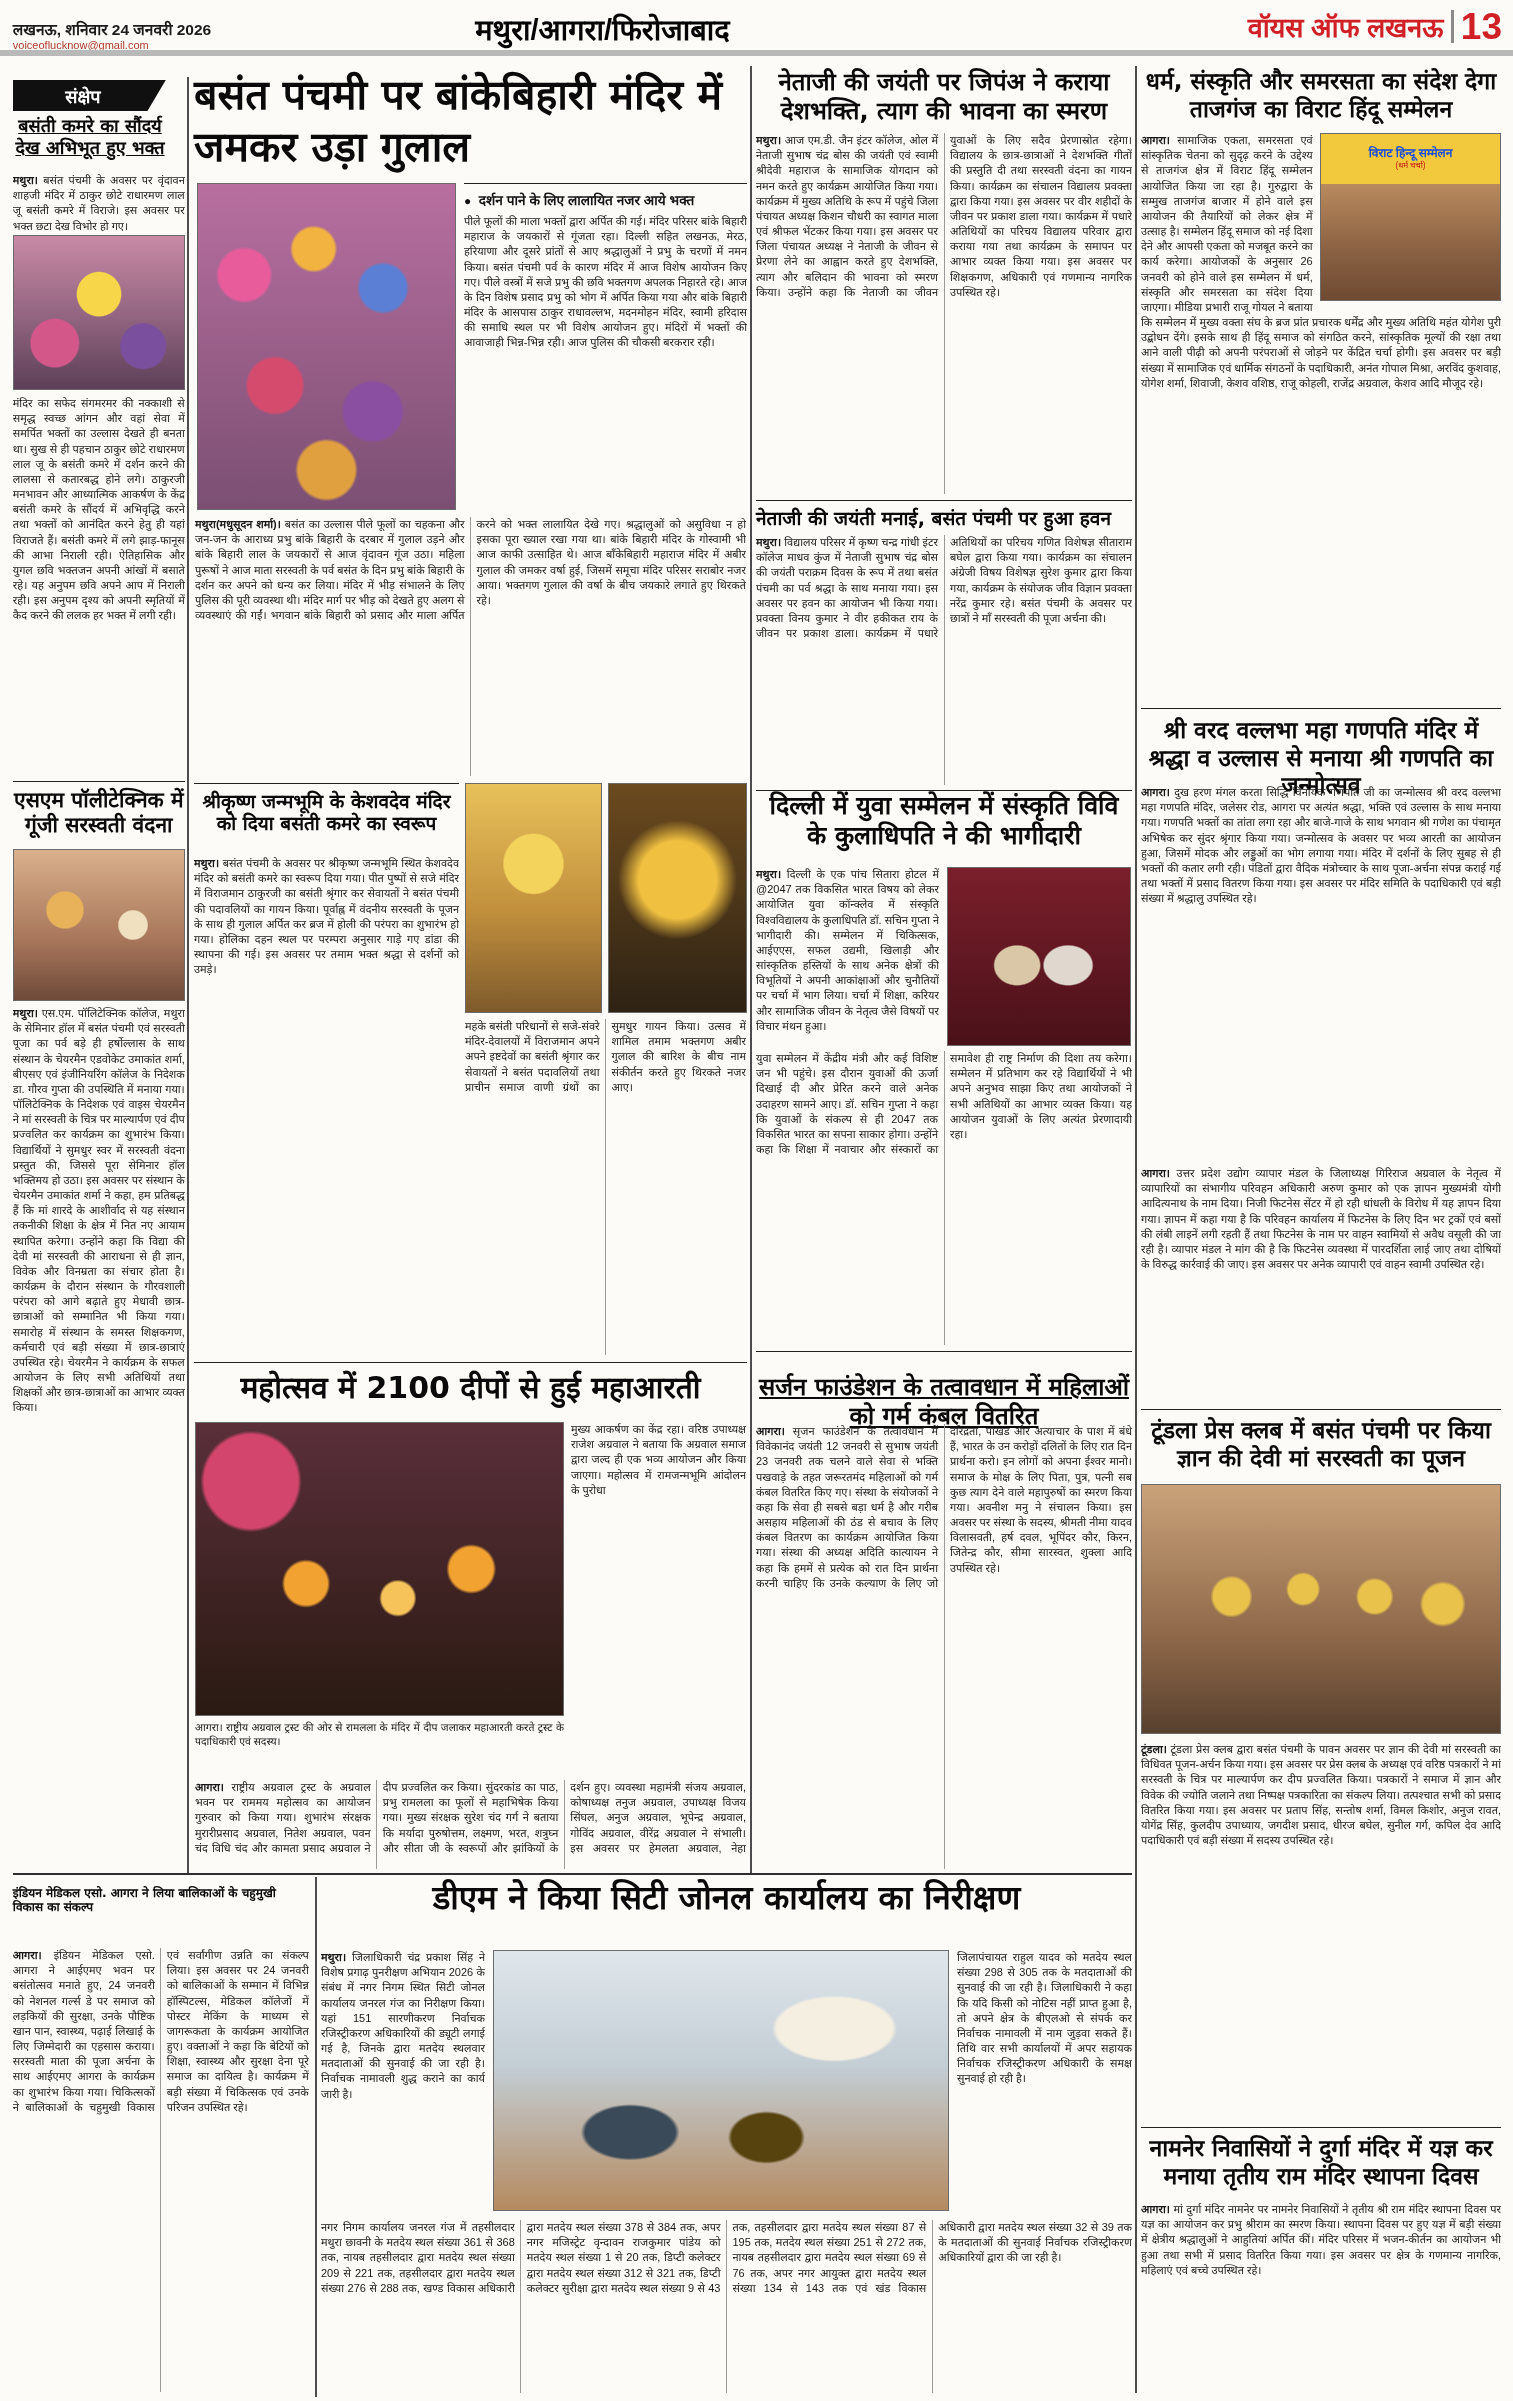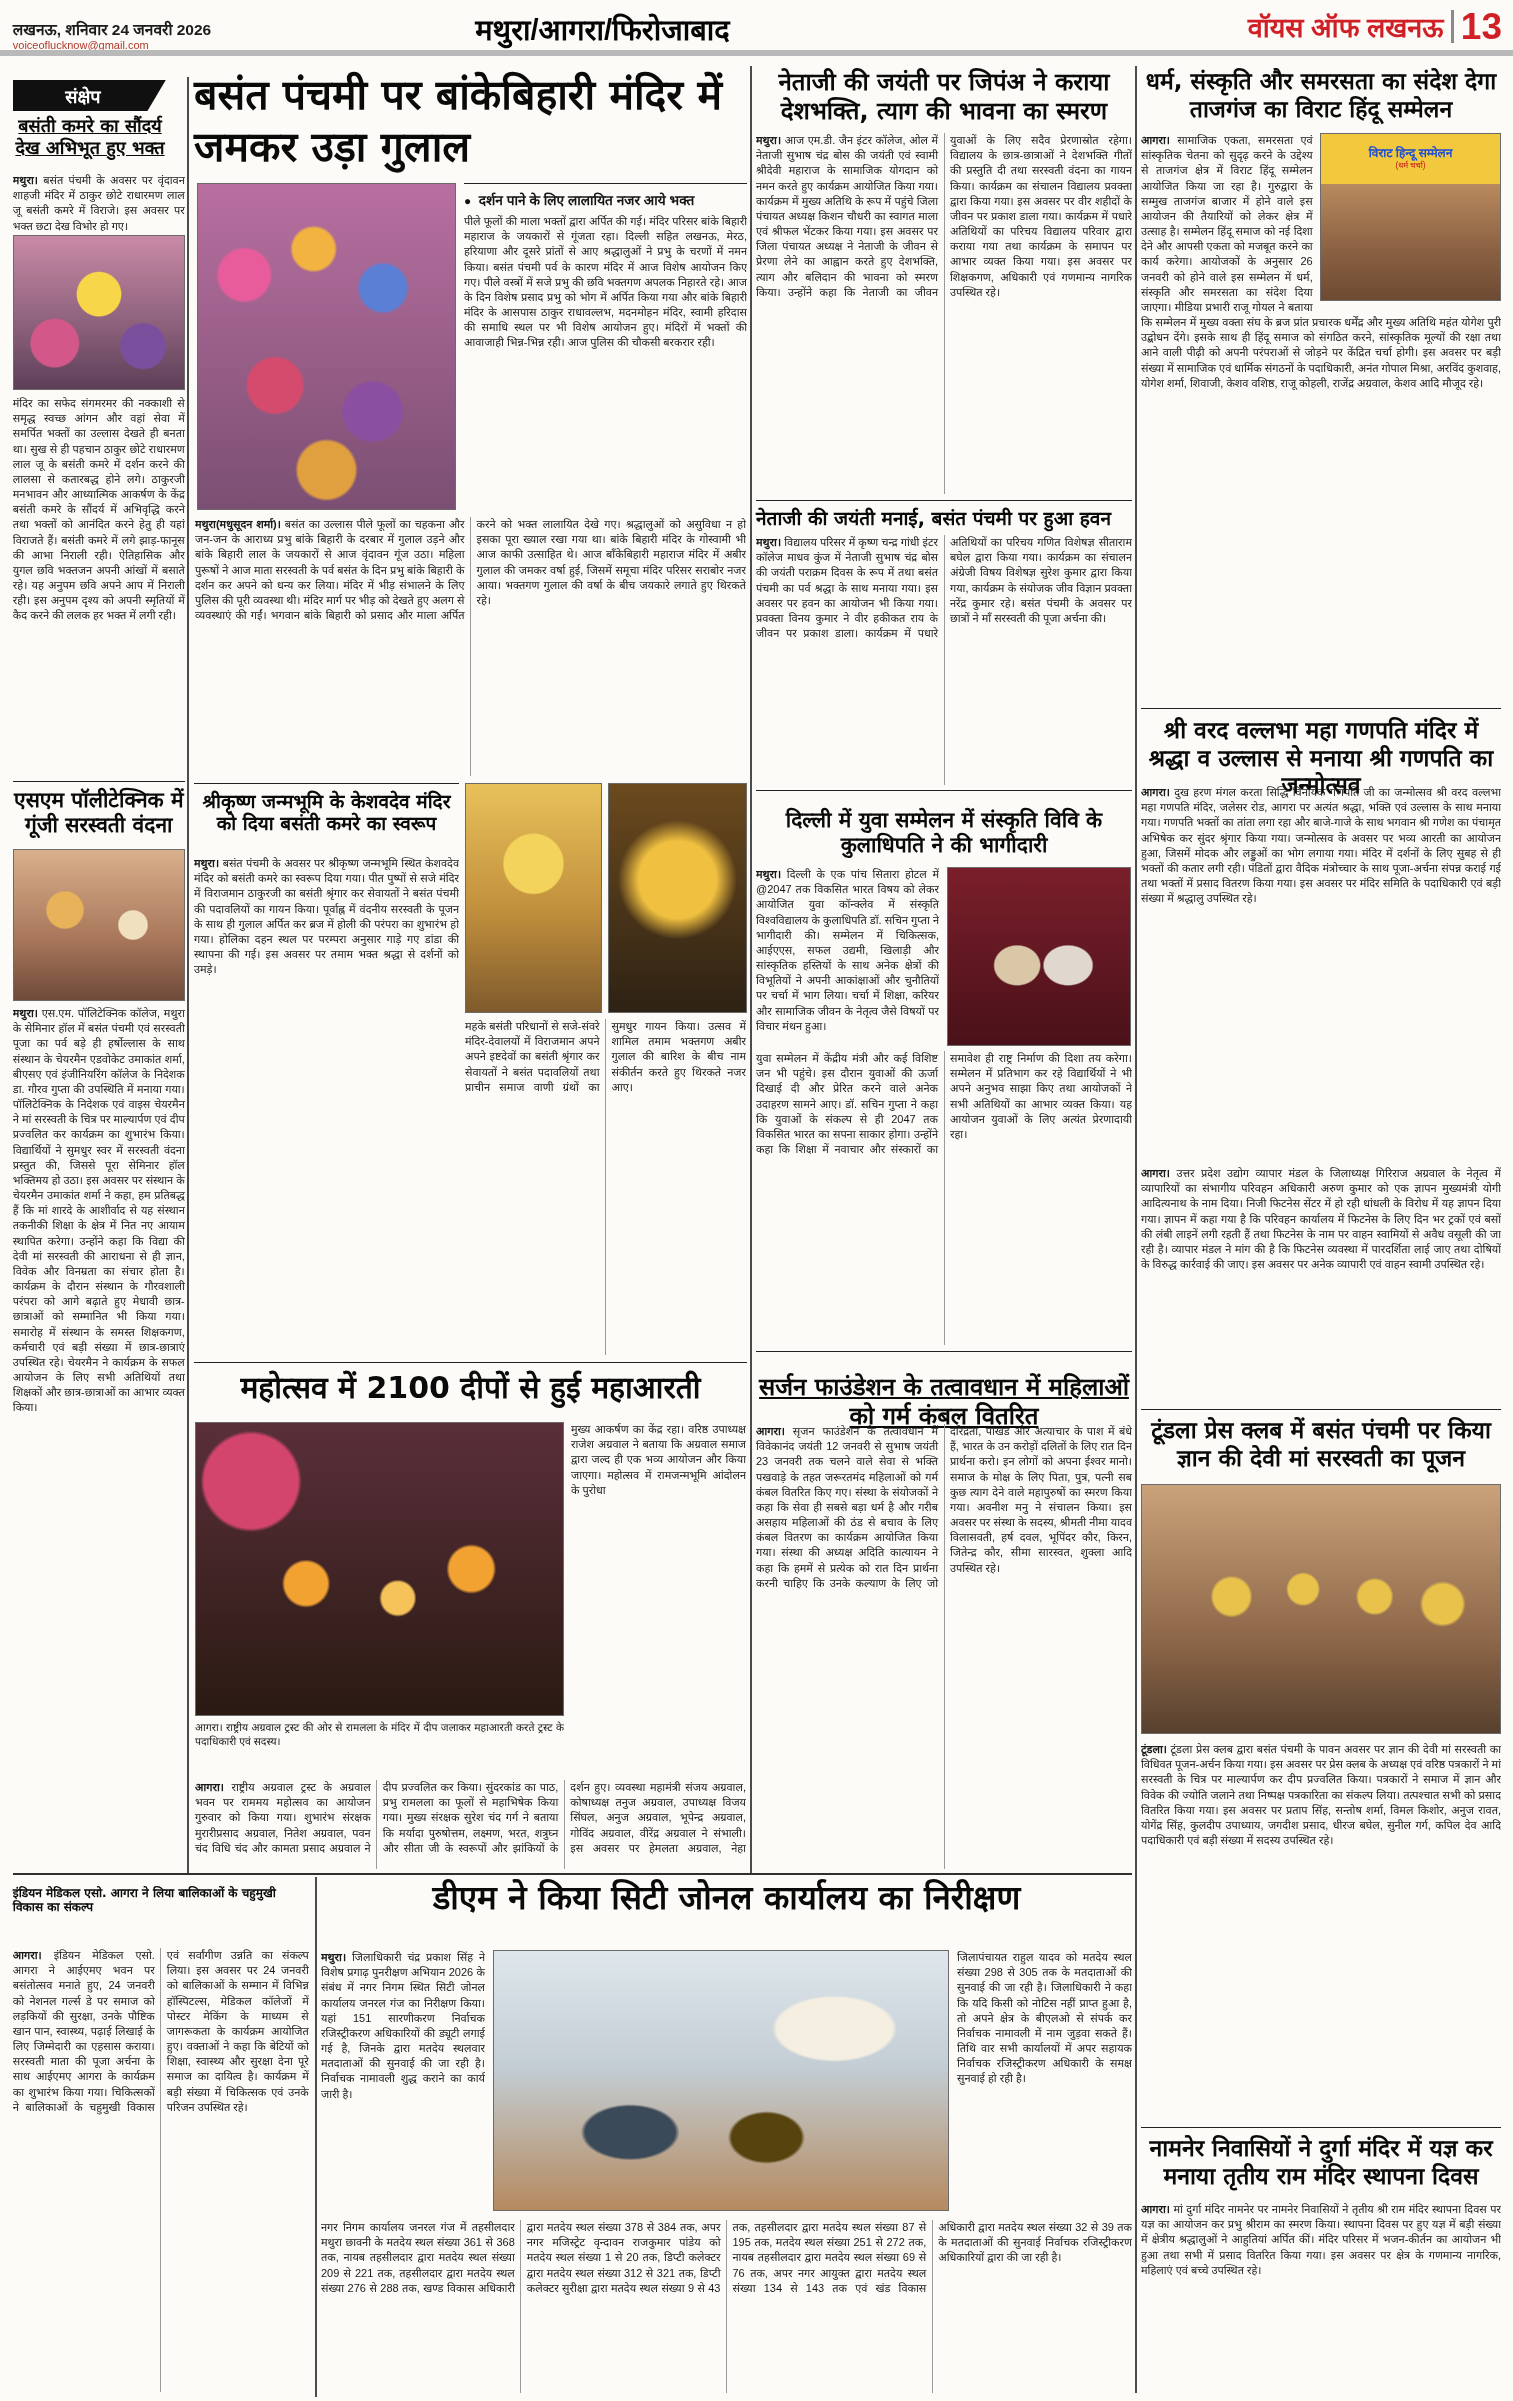--- a/index.html
+++ b/index.html
@@ -134,21 +134,21 @@
   <div class="hl" style="left:756px;top:68px;width:376px;font-size:24px;">नेताजी की जयंती पर जिपंअ ने कराया देशभक्ति, त्याग की भावना का स्मरण</div>
   <div class="txt cols2" style="left:756px;top:133px;width:376px;height:361px;">
     <b>मथुरा।</b>
     <span>आज एम.डी. जैन इंटर कॉलेज, ओल में नेताजी सुभाष चंद्र बोस की जयंती एवं स्वामी श्रीदेवी महाराज के सामाजिक योगदान को नमन करते हुए कार्यक्रम आयोजित किया गया। कार्यक्रम में मुख्य अतिथि के रूप में पहुंचे जिला पंचायत अध्यक्ष किशन चौधरी का स्वागत माला एवं श्रीफल भेंटकर किया गया। इस अवसर पर जिला पंचायत अध्यक्ष ने नेताजी के जीवन से प्रेरणा लेने का आह्वान करते हुए देशभक्ति, त्याग और बलिदान की भावना को स्मरण किया। उन्होंने कहा कि नेताजी का जीवन युवाओं के लिए सदैव प्रेरणास्रोत रहेगा। विद्यालय के छात्र-छात्राओं ने देशभक्ति गीतों की प्रस्तुति दी तथा सरस्वती वंदना का गायन किया। कार्यक्रम का संचालन विद्यालय प्रवक्ता द्वारा किया गया। इस अवसर पर वीर शहीदों के जीवन पर प्रकाश डाला गया। कार्यक्रम में पधारे अतिथियों का परिचय विद्यालय परिवार द्वारा कराया गया तथा कार्यक्रम के समापन पर आभार व्यक्त किया गया। इस अवसर पर शिक्षकगण, अधिकारी एवं गणमान्य नागरिक उपस्थित रहे।</span>
   </div>
   <div class="hl" style="left:756px;top:500px;width:376px;font-size:19px;border-top:1.8px solid #222;padding-top:5.5px;text-align:left;">नेताजी की जयंती मनाई, बसंत पंचमी पर हुआ हवन</div>
   <div class="txt cols2" style="left:756px;top:535px;width:376px;height:250px;">
     <b>मथुरा।</b>
     <span>विद्यालय परिसर में कृष्ण चन्द्र गांधी इंटर कॉलेज माधव कुंज में नेताजी सुभाष चंद्र बोस की जयंती पराक्रम दिवस के रूप में तथा बसंत पंचमी का पर्व श्रद्धा के साथ मनाया गया। इस अवसर पर हवन का आयोजन भी किया गया। प्रवक्ता विनय कुमार ने वीर हकीकत राय के जीवन पर प्रकाश डाला। कार्यक्रम में पधारे अतिथियों का परिचय गणित विशेषज्ञ सीताराम बघेल द्वारा किया गया। कार्यक्रम का संचालन अंग्रेजी विषय विशेषज्ञ सुरेश कुमार द्वारा किया गया, कार्यक्रम के संयोजक जीव विज्ञान प्रवक्ता नरेंद्र कुमार रहे। बसंत पंचमी के अवसर पर छात्रों ने माँ सरस्वती की पूजा अर्चना की।</span>
   </div>
-  <div class="hl" style="left:756px;top:790px;width:376px;font-size:21px;border-top:1.8px solid #222;padding-top:17px;">दिल्ली में युवा सम्मेलन में संस्कृति विवि के कुलाधिपति ने की भागीदारी</div>
+  <div class="hl" style="left:756px;top:790px;width:376px;font-size:25px;border-top:1.8px solid #222;padding-top:0;">दिल्ली में युवा सम्मेलन में संस्कृति विवि के कुलाधिपति ने की भागीदारी</div>
   <div class="photo" style="left:947px;top:867px;width:184px;height:179px;
        background:radial-gradient(ellipse at 38% 55%,#d9c7a8 0 14%,transparent 15%),
        radial-gradient(ellipse at 66% 55%,#e0d8cf 0 14%,transparent 15%),
        linear-gradient(180deg,#7a1f2b,#4a1119);"></div>
   <div class="txt" style="left:756px;top:867px;width:183px;height:179px;">
     <b>मथुरा।</b>
     <span>दिल्ली के एक पांच सितारा होटल में @2047 तक विकसित भारत विषय को लेकर आयोजित युवा कॉन्क्लेव में संस्कृति विश्वविद्यालय के कुलाधिपति डॉ. सचिन गुप्ता ने भागीदारी की। सम्मेलन में चिकित्सक, आईएएस, सफल उद्यमी, खिलाड़ी और सांस्कृतिक हस्तियों के साथ अनेक क्षेत्रों की विभूतियों ने अपनी आकांक्षाओं और चुनौतियों पर चर्चा में भाग लिया। चर्चा में शिक्षा, करियर और सामाजिक जीवन के नेतृत्व जैसे विषयों पर विचार मंथन हुआ।</span>
   </div>
   <div class="txt cols2" style="left:756px;top:1051px;width:376px;height:294px;">युवा सम्मेलन में केंद्रीय मंत्री और कई विशिष्ट जन भी पहुंचे। इस दौरान युवाओं की ऊर्जा दिखाई दी और प्रेरित करने वाले अनेक उदाहरण सामने आए। डॉ. सचिन गुप्ता ने कहा कि युवाओं के संकल्प से ही 2047 तक विकसित भारत का सपना साकार होगा। उन्होंने कहा कि शिक्षा में नवाचार और संस्कारों का समावेश ही राष्ट्र निर्माण की दिशा तय करेगा। सम्मेलन में प्रतिभाग कर रहे विद्यार्थियों ने भी अपने अनुभव साझा किए तथा आयोजकों ने सभी अतिथियों का आभार व्यक्त किया। यह आयोजन युवाओं के लिए अत्यंत प्रेरणादायी रहा।</div>
   <div class="hl" style="left:756px;top:1351px;width:376px;font-size:24px;border-top:1.8px solid #222;padding-top:21px;text-decoration:underline;">सर्जन फाउंडेशन के तत्वावधान में महिलाओं को गर्म कंबल वितरित</div>

